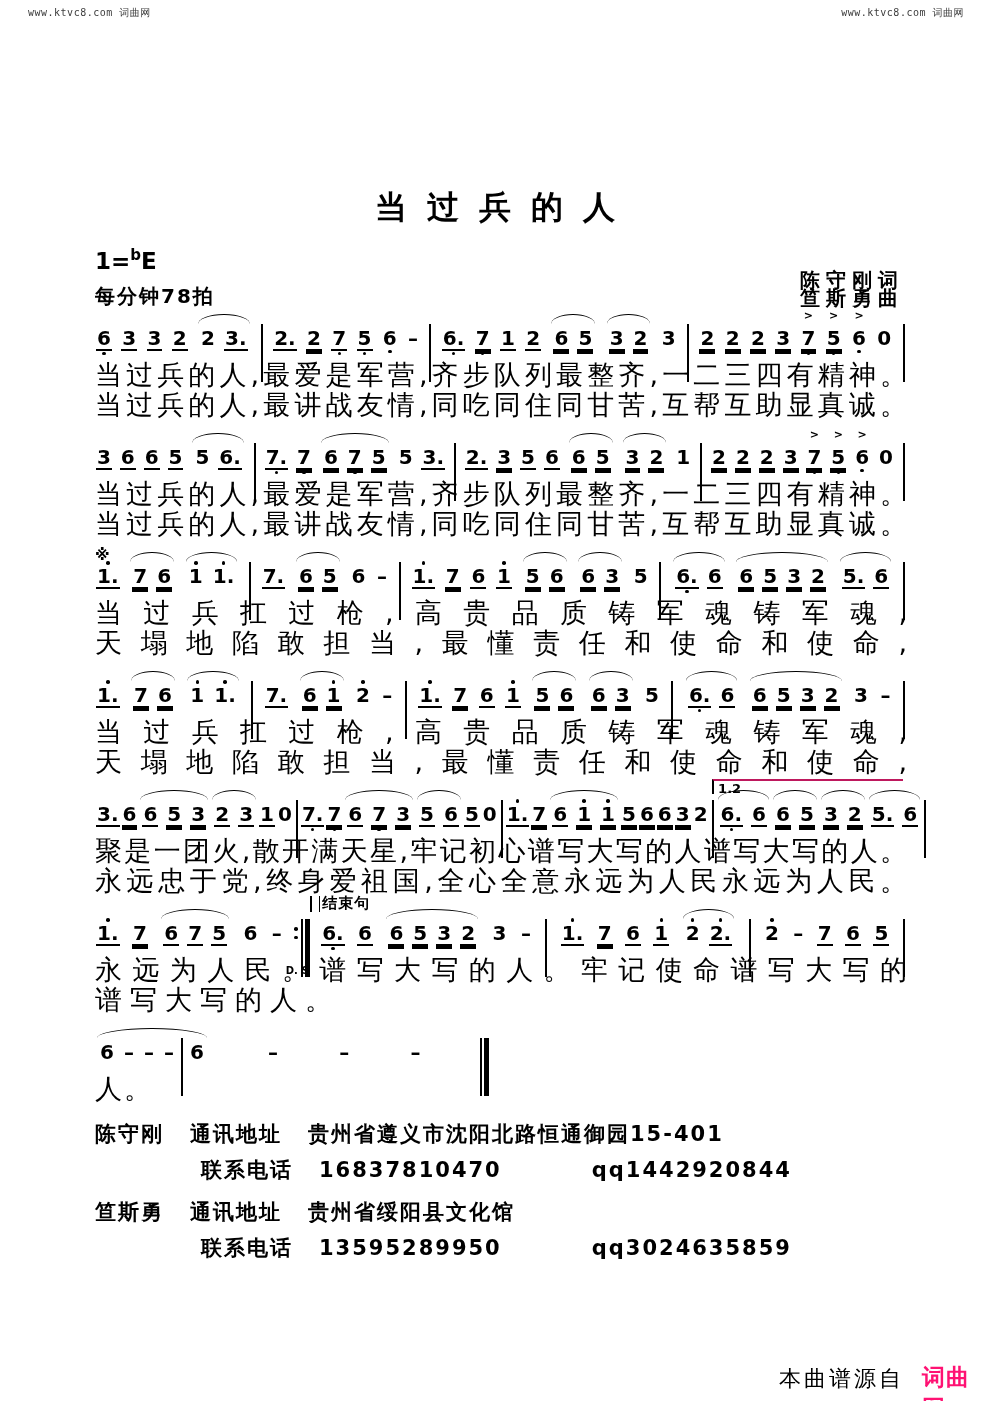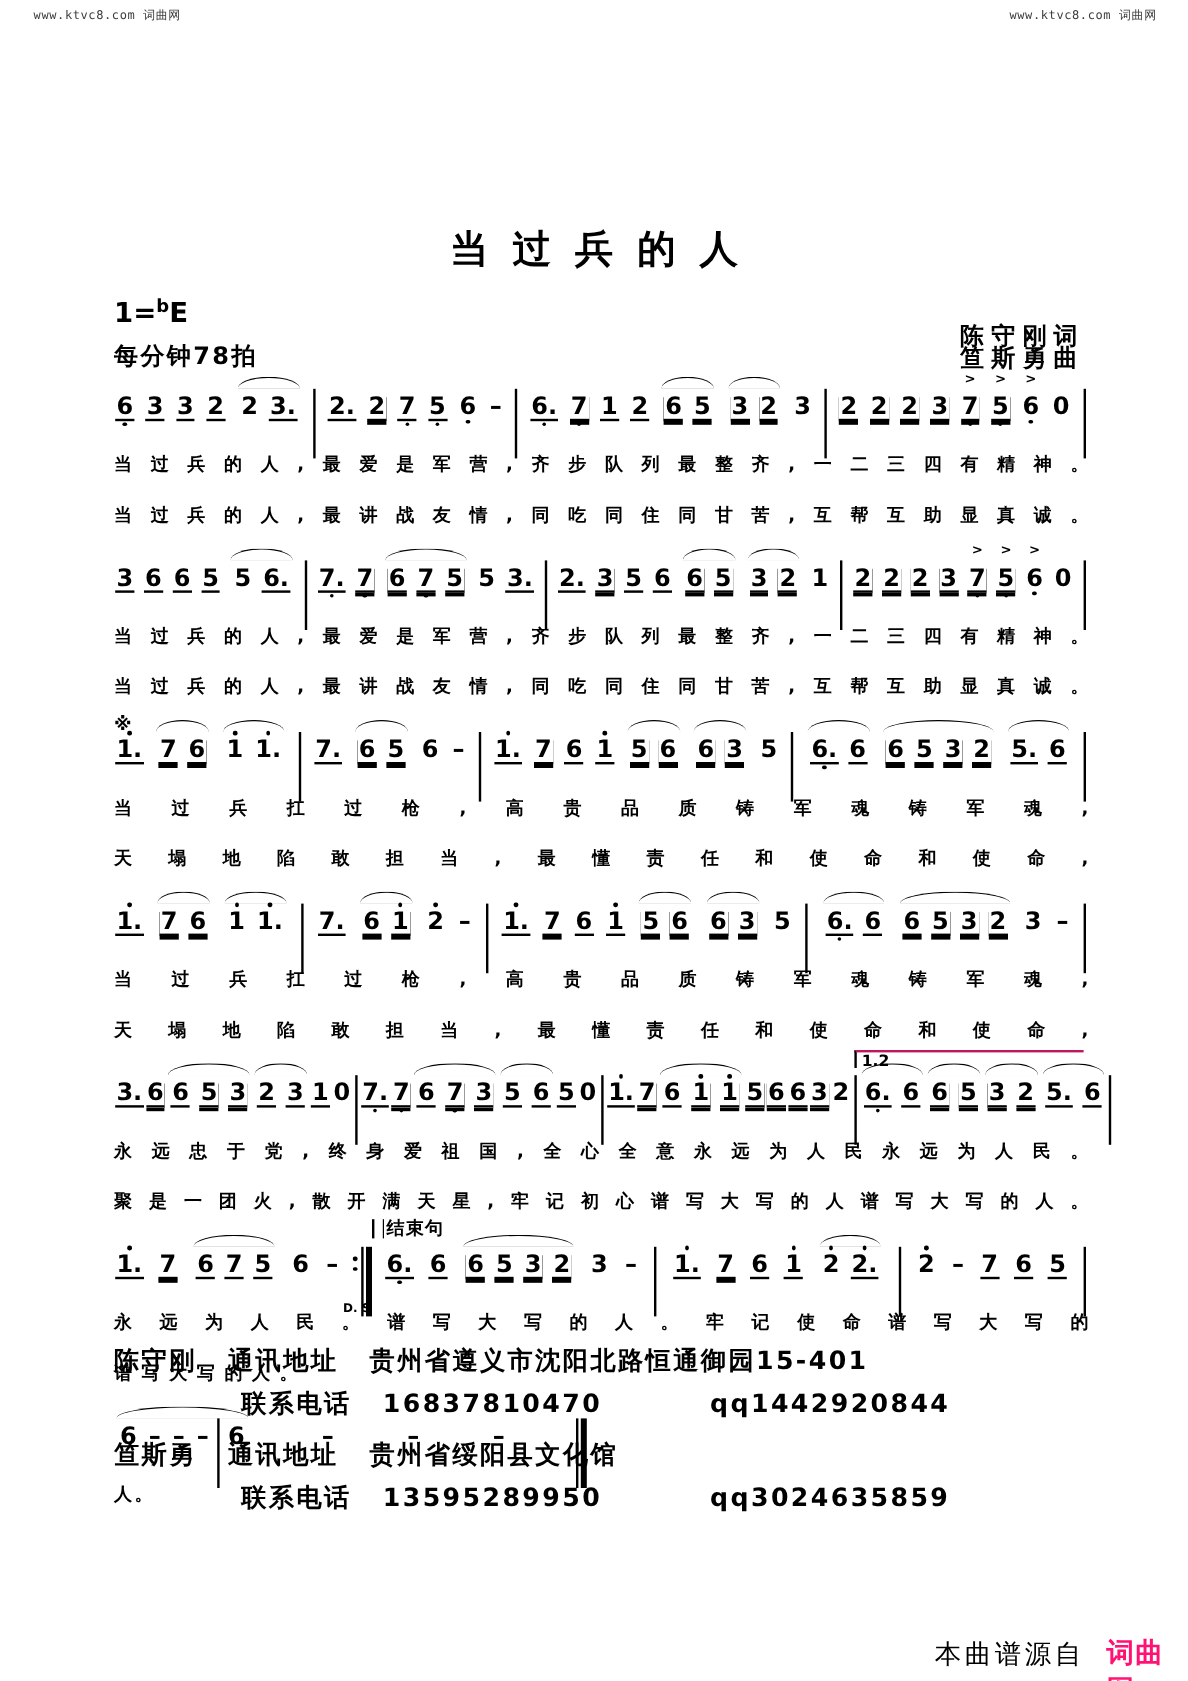--- a/index.html
+++ b/index.html
@@ -32,21 +32,21 @@
   .slur{display:inline-flex;position:relative;}
   .slur::before{content:"";position:absolute;top:-8px;left:2px;right:2px;height:9px;border-top:1.8px solid #000;border-radius:50% 50% 0 0/100% 100% 0 0;}
   .slur .note{margin:0 4px;}
   .bar{width:2px;background:#000;height:58px;margin:2px 2px 0;flex:0 0 auto;}
   .bar-final{width:9px;height:58px;border-left:2px solid #000;border-right:5px solid #000;margin:2px 0 0;background:transparent;flex:0 0 auto;box-sizing:border-box;}
   .rpt{display:flex;align-items:flex-start;margin-top:2px;flex:0 0 auto;}
   .rpt .rdots{display:flex;flex-direction:column;gap:5px;margin:8px 3px 0 0;}
   .rpt .rdots i{width:3.5px;height:3.5px;border-radius:50%;background:#000;display:block;}
   .rpt .thin{width:2px;height:58px;background:#000;margin-right:2px;}
   .rpt .thick{width:5px;height:58px;background:#000;}
-  .lyric{font-size:15px;font-weight:bold;line-height:26px;margin-top:16px;text-align:justify;text-align-last:justify;}
+  .lyric{font-size:27px;font-weight:normal;line-height:26px;margin-top:4px;text-align:justify;text-align-last:justify;}
   .sys6 .l2{text-align:center;text-align-last:left;letter-spacing:8px;}
   .sys7 .l1{text-align:left;text-align-last:left;letter-spacing:2px;}
   .segno{position:absolute;left:0;top:-4px;font-size:15px;font-weight:bold;}
   .volta{position:absolute;top:-9px;left:76%;width:23.5%;height:15px;border-top:2px solid #be185d;border-left:2px solid #000;font-size:13px;font-weight:bold;line-height:15px;padding-left:4px;box-sizing:border-box;}
   .ending{position:absolute;top:-13px;left:26.5%;font-size:15px;font-weight:bold;letter-spacing:1px;display:flex;align-items:center;}
   .ending .dbl{width:7px;height:16px;border-left:2px solid #000;border-right:1.5px solid #000;margin-right:2px;}
   .ds{position:absolute;left:23.5%;top:58px;font-size:10px;font-weight:bold;}
 
   .contacts{position:absolute;left:95px;top:1116px;font-size:21px;font-weight:600;letter-spacing:2px;}
   .contact-row{height:36px;line-height:36px;white-space:nowrap;}
@@ -926,22 +926,22 @@
             <span class="dot off"></span>
           </span>
           <span class="note">
             <span class="dot off"></span>
             <span class="n u1">6</span>
             <span class="dot off"></span>
           </span>
         </span>
         <span class="bar"></span>
       </span>
+      <div class="lyric l2">聚是一团火,散开满天星,牢记初心谱写大写的人谱写大写的人。</div>
       <div class="lyric l1">永远忠于党,终身爱祖国,全心全意永远为人民永远为人民。</div>
-      <div class="lyric l2">聚是一团火,散开满天星,牢记初心谱写大写的人谱写大写的人。</div>
       <span class="volta">1.2</span>
     </div>
     <div class="system sys6">
       <span class="notes">
         <span class="note">
           <span class="dot"></span>
           <span class="n u1">1.</span>
           <span class="dot off"></span>
         </span>
         <span class="note">

